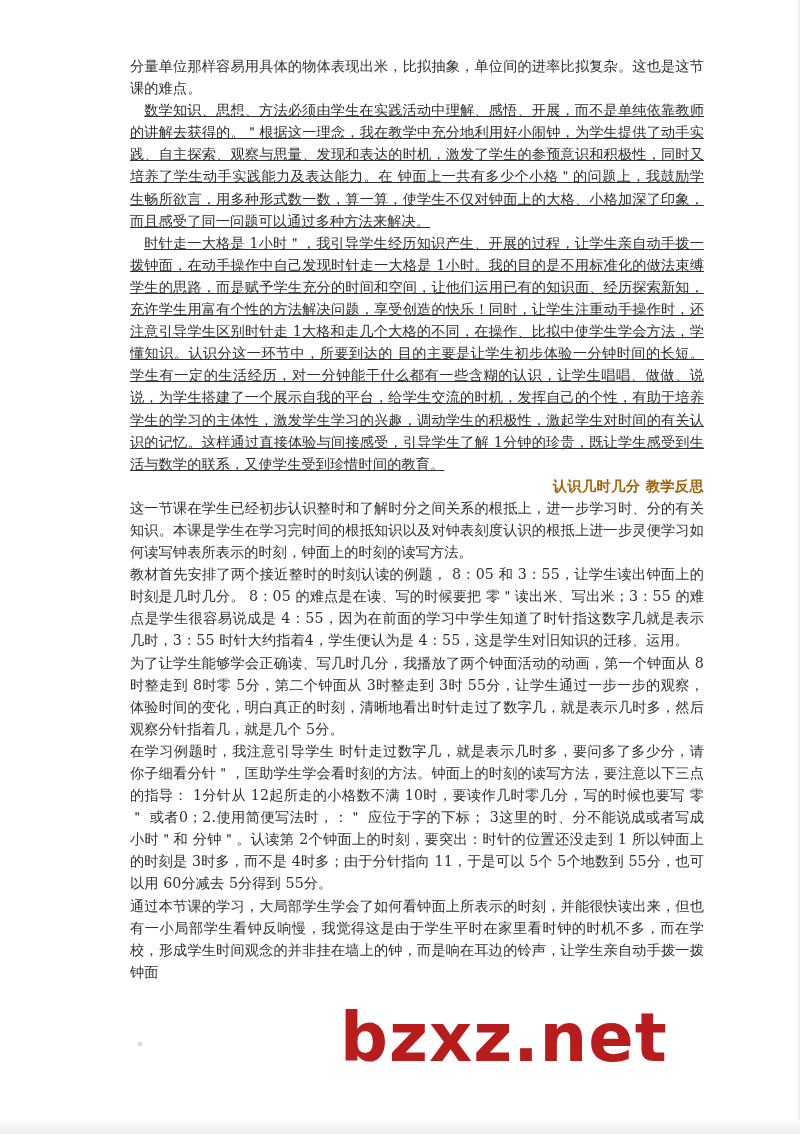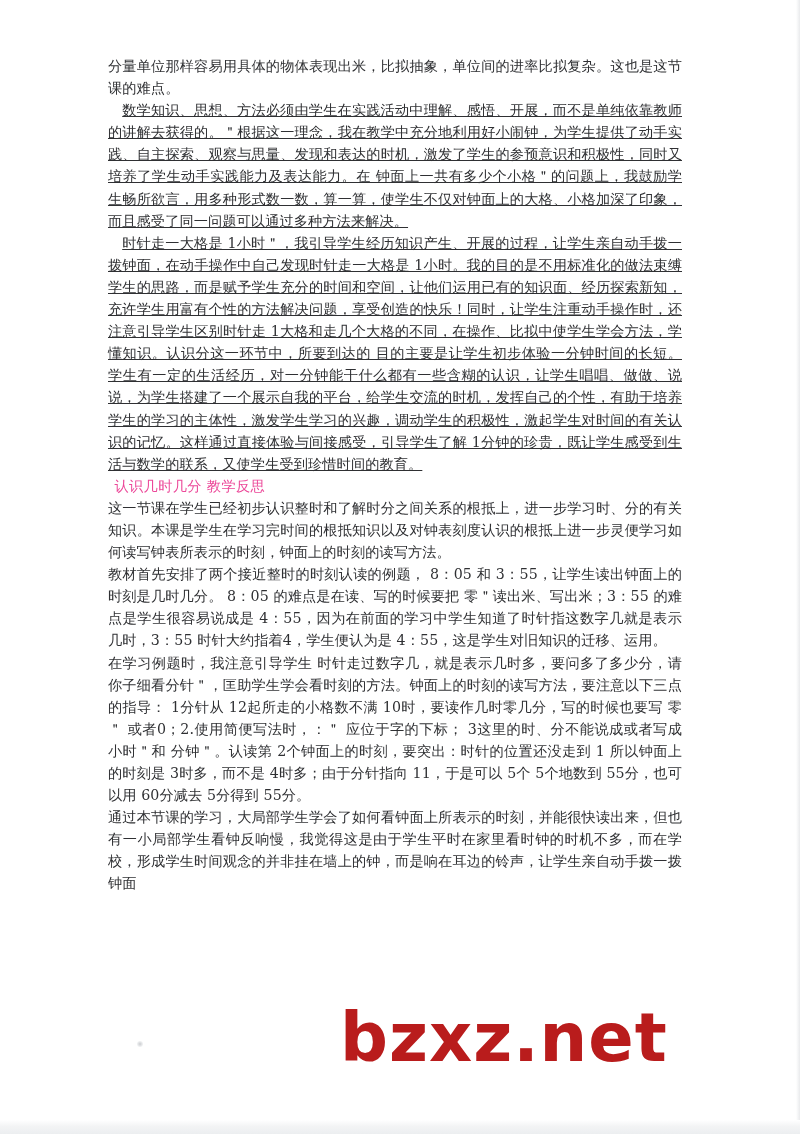--- a/index.html
+++ b/index.html
@@ -53,21 +53,21 @@
     font-weight: bold;
     letter-spacing: 1px;
     color: #b91c1c;
     white-space: nowrap;
     user-select: none;
     line-height: 1;
   }
 
   .content {
     position: absolute;
-    left: 108px;
+    left: 130px;
     top: 55px;
     width: 574px;
   }
 
   .para {
     margin: 0;
     font-size: 14.2px;
     line-height: 22.1px;
     color: #2f3033;
     text-align: justify;
@@ -77,25 +77,26 @@
   }
   .para.indent {
     text-indent: 1em;
     text-decoration: underline;
   }
 
   .heading-red {
     margin: 0;
     font-size: 14.2px;
     line-height: 22.1px;
-    font-weight: normal;
-    color: #ec4899;
+    font-weight: bold;
+    color: #a16207;
     text-indent: 0.45em;
     letter-spacing: 0.4px;
     font-family: "DejaVu Serif", "Liberation Serif", serif;
+    text-align: right;
   }
 </style>
 </head>
 <body>
 
 <div class="page">
 
   <div class="scan-edge-right"></div>
   <div class="scan-edge-bottom"></div>
   <div class="scan-speck"></div>
@@ -105,17 +106,18 @@
   <div class="content">
 
     <p class="para">分量单位那样容易用具体的物体表现出米，比拟抽象，单位间的进率比拟复杂。这也是这节课的难点。</p>
     <p class="para indent">数学知识、思想、方法必须由学生在实践活动中理解、感悟、开展，而不是单纯依靠教师的讲解去获得的。＂根据这一理念，我在教学中充分地利用好小闹钟，为学生提供了动手实践、自主探索、观察与思量、发现和表达的时机，激发了学生的参预意识和积极性，同时又培养了学生动手实践能力及表达能力。在 钟面上一共有多少个小格＂的问题上，我鼓励学生畅所欲言，用多种形式数一数，算一算，使学生不仅对钟面上的大格、小格加深了印象，而且感受了同一问题可以通过多种方法来解决。</p>
     <p class="para indent">时针走一大格是 1小时＂，我引导学生经历知识产生、开展的过程，让学生亲自动手拨一拨钟面，在动手操作中自己发现时针走一大格是 1小时。我的目的是不用标准化的做法束缚 学生的思路，而是赋予学生充分的时间和空间，让他们运用已有的知识面、经历探索新知，充许学生用富有个性的方法解决问题，享受创造的快乐！同时，让学生注重动手操作时，还 注意引导学生区别时针走 1大格和走几个大格的不同，在操作、比拟中使学生学会方法，学 懂知识。认识分这一环节中，所要到达的 目的主要是让学生初步体验一分钟时间的长短。学生有一定的生活经历，对一分钟能干什么都有一些含糊的认识，让学生唱唱、做做、说说，为学生搭建了一个展示自我的平台，给学生交流的时机，发挥自己的个性，有助于培养学生的学习的主体性，激发学生学习的兴趣，调动学生的积极性，激起学生对时间的有关认识的记忆。这样通过直接体验与间接感受，引导学生了解 1分钟的珍贵，既让学生感受到生活与数学的联系，又使学生受到珍惜时间的教育。</p>
 
     <p class="heading-red">认识几时几分 教学反思</p>
 
     <p class="para">这一节课在学生已经初步认识整时和了解时分之间关系的根抵上，进一步学习时、分的有关知识。本课是学生在学习完时间的根抵知识以及对钟表刻度认识的根抵上进一步灵便学习如何读写钟表所表示的时刻，钟面上的时刻的读写方法。</p>
     <p class="para">教材首先安排了两个接近整时的时刻认读的例题， 8：05 和 3：55，让学生读出钟面上的时刻是几时几分。 8：05 的难点是在读、写的时候要把 零＂读出米、写出米；3：55 的难点是学生很容易说成是 4：55，因为在前面的学习中学生知道了时针指这数字几就是表示几时，3：55 时针大约指着4，学生便认为是 4：55，这是学生对旧知识的迁移、运用。</p>
+    <p class="para">为了让学生能够学会正确读、写几时几分，我播放了两个钟面活动的动画，第一个钟面从 8时整走到 8时零 5分，第二个钟面从 3时整走到 3时 55分，让学生通过一步一步的观察，体验时间的变化，明白真正的时刻，清晰地看出时针走过了数字几，就是表示几时多，然后 观察分针指着几，就是几个 5分。</p>
     <p class="para">在学习例题时，我注意引导学生 时针走过数字几，就是表示几时多，要问多了多少分，请你子细看分针＂，匡助学生学会看时刻的方法。钟面上的时刻的读写方法，要注意以下三点的指导： 1分针从 12起所走的小格数不满 10时，要读作几时零几分，写的时候也要写 零＂ 或者0；2.使用简便写法时，：＂ 应位于字的下标； 3这里的时、分不能说成或者写成 小时＂和 分钟＂。认读第 2个钟面上的时刻，要突出：时针的位置还没走到 1 所以钟面上的时刻是 3时多，而不是 4时多；由于分针指向 11，于是可以 5个 5个地数到 55分，也可以用 60分减去 5分得到 55分。</p>
     <p class="para">通过本节课的学习，大局部学生学会了如何看钟面上所表示的时刻，并能很快读出来，但也有一小局部学生看钟反响慢，我觉得这是由于学生平时在家里看时钟的时机不多，而在学校，形成学生时间观念的并非挂在墙上的钟，而是响在耳边的铃声，让学生亲自动手拨一拨钟面</p>
 
   </div>
 </div>
 
 </body></html>

